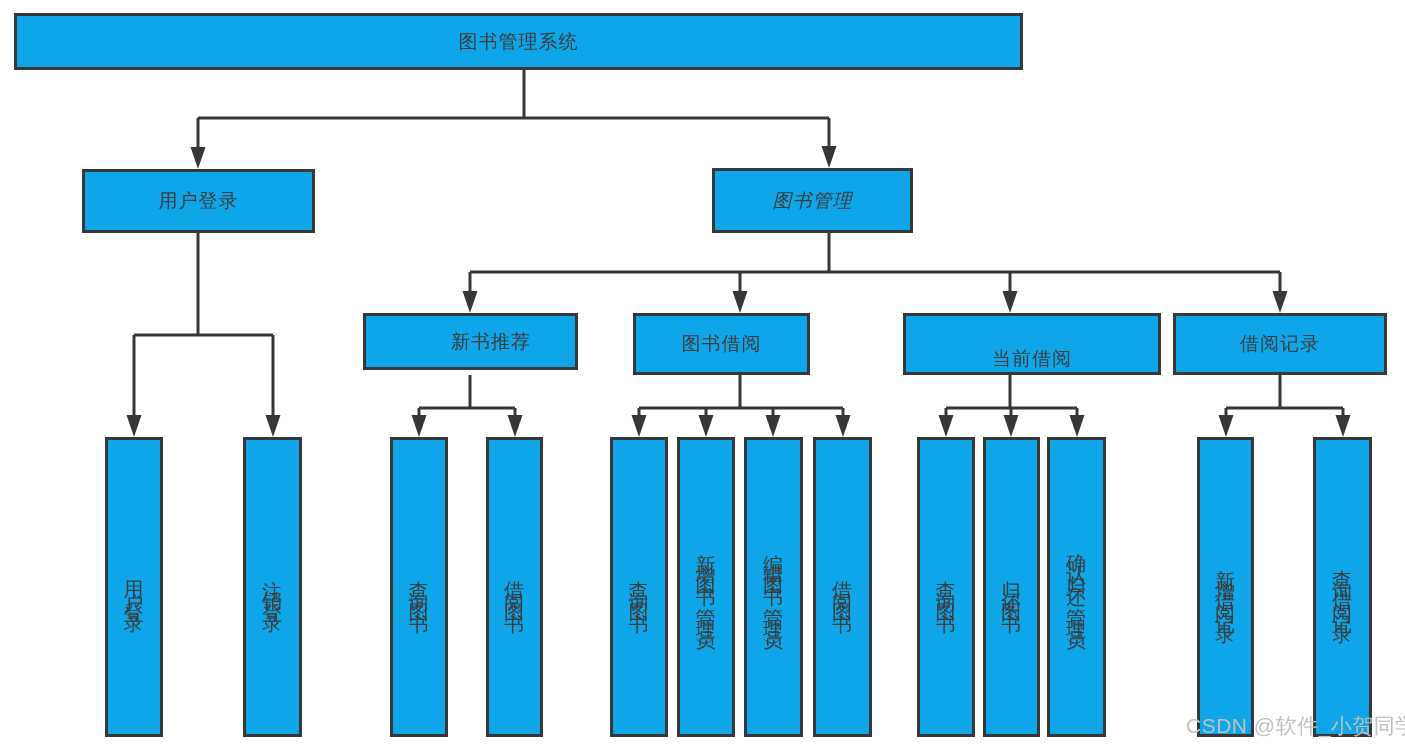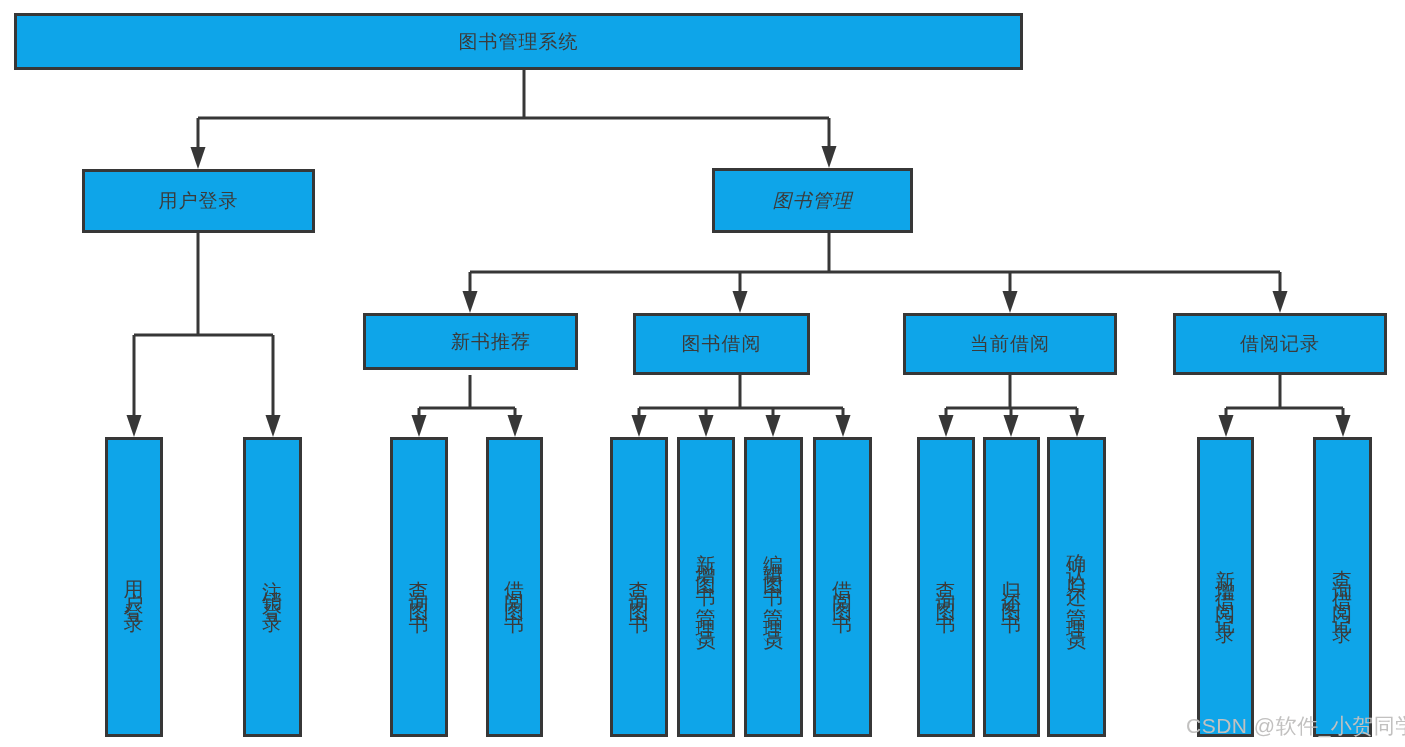--- a/index.html
+++ b/index.html
@@ -116,21 +116,21 @@
     </div>
     <div class="node hbox" style="left: 712px; top: 168px; width: 201px; height: 65px; font-style: italic;">
       <span class="lbl">图书管理</span>
     </div>
     <div class="node hbox" style="left: 363px; top: 313px; width: 215px; height: 57px; padding-left: 41px;">
       <span class="lbl">新书推荐</span>
     </div>
     <div class="node hbox" style="left: 633px; top: 313px; width: 177px; height: 62px;">
       <span class="lbl">图书借阅</span>
     </div>
-    <div class="node hbox" style="left: 903px; top: 313px; width: 214px; height: 62px;">
+    <div class="node hbox" style="left: 903px; top: 313px; width: 258px; height: 62px; align-items: flex-end;">
       <span class="lbl">当前借阅</span>
     </div>
     <div class="node hbox" style="left: 1173px; top: 313px; width: 214px; height: 62px;">
       <span class="lbl">借阅记录</span>
     </div>
     <div class="node vbox" style="left: 105px; top: 437px; width: 58px; height: 300px;">
       <span class="lbl">用户登录</span>
     </div>
     <div class="node vbox" style="left: 243px; top: 437px; width: 59px; height: 300px;">
       <span class="lbl">注销登录</span>

